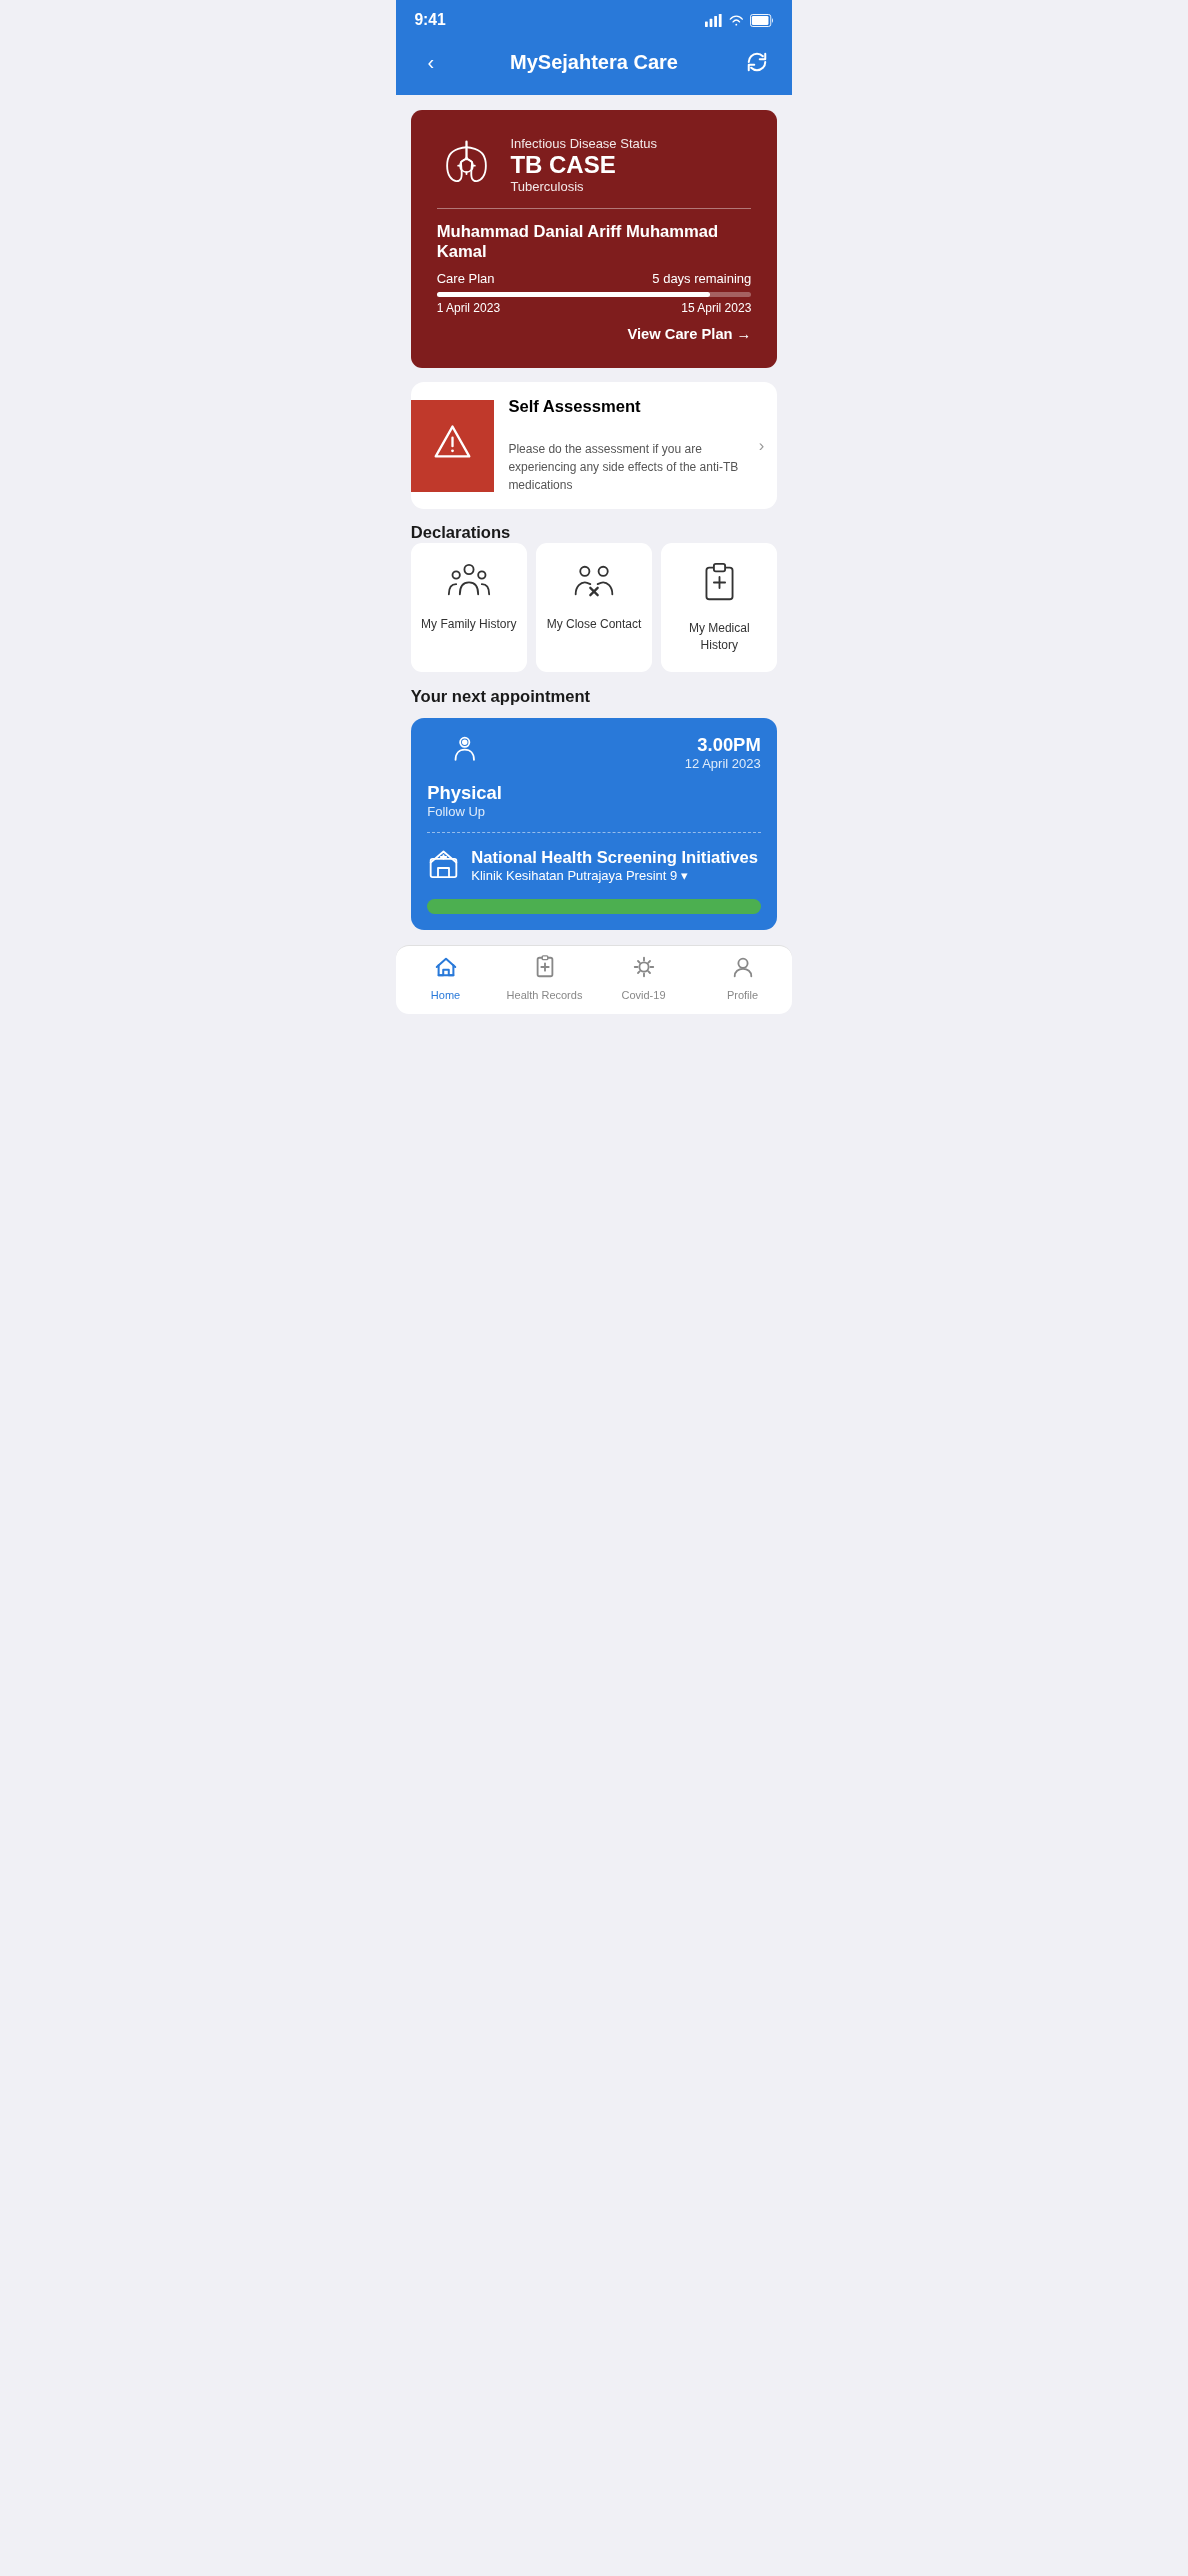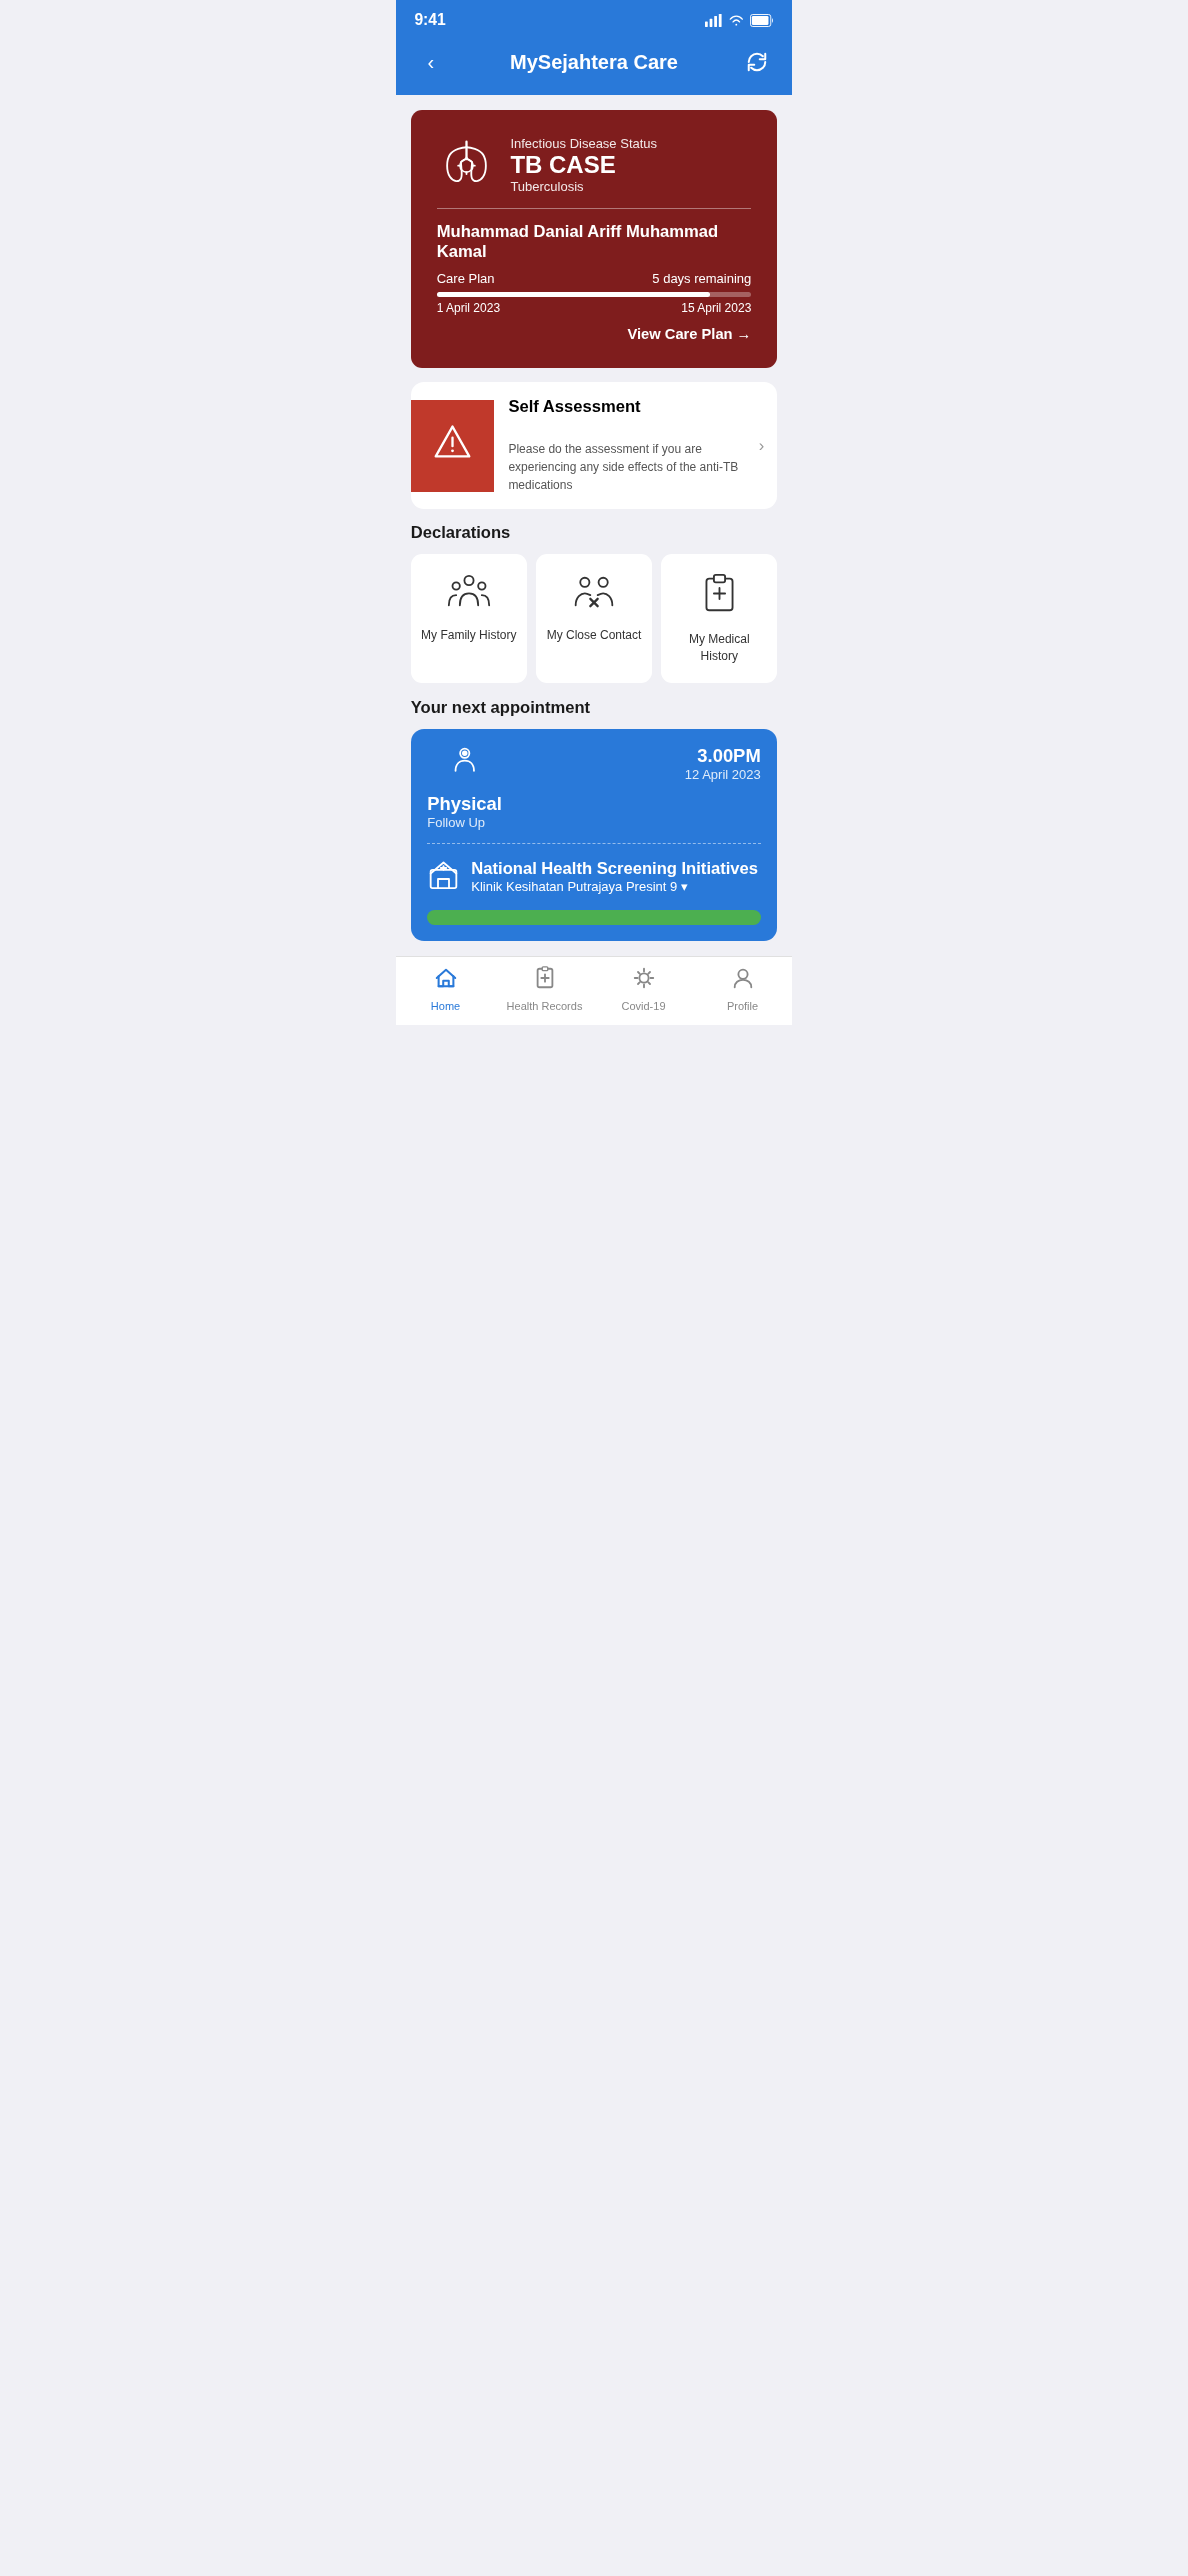--- a/index.html
+++ b/index.html
@@ -280,20 +280,21 @@
       gap: 3.7px;
     }
 
     
     .bottom-nav {
       background: white;
       display: flex;
       position: sticky;
       bottom: 0;
       border-top: 0.9px solid #e0e0e0;
+      border-radius: 13px;
     }
     .nav-item {
       flex: 1;
       display: flex;
       flex-direction: column;
       align-items: center;
       padding: 9.2px 0 13px;
       cursor: pointer;
       gap: 3.7px;
     }
@@ -402,21 +403,21 @@
       </div>
     </div>
     <div class="sa-content">
       <div class="sa-title">Self Assessment</div>
       <div class="sa-desc">Please do the assessment if you are experiencing any side effects of the anti-TB medications</div>
     </div>
     <div class="sa-arrow">›</div>
   </div>
 
   <div>
-    <div class="section-title" style="margin-bottom: 11px;">Declarations</div>
+    <div class="section-title" style="">Declarations</div>
     <div class="declarations-grid">
 
       <div class="declaration-card">
         <div class="declaration-icon">
           <svg width="44" height="37" viewBox="0 0 48 40" fill="none" stroke="#333" stroke-width="2" stroke-linecap="round" stroke-linejoin="round">
             <circle cx="24" cy="8" r="5"></circle>
             <path d="M14 35 C14 26 18 22 24 22 C30 22 34 26 34 35"></path>
             <circle cx="10" cy="14" r="4"></circle>
             <path d="M2 35 C2 27 5.5 24 10 24"></path>
             <circle cx="38" cy="14" r="4"></circle>

